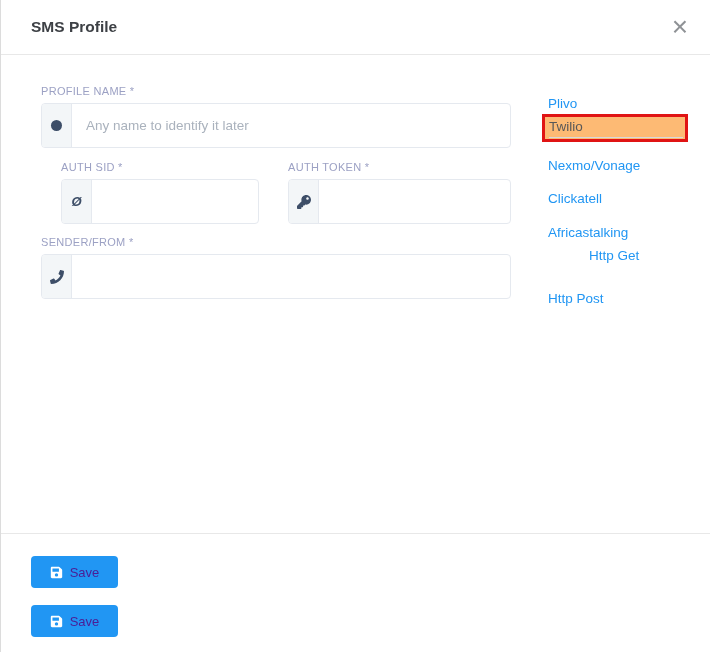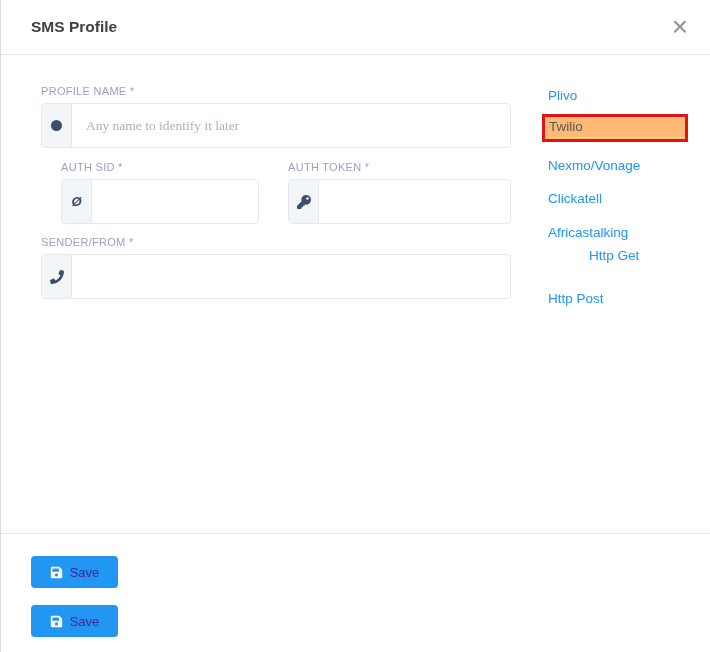--- a/index.html
+++ b/index.html
@@ -14,32 +14,32 @@
   .close-btn { position: absolute; right: 22px; top: 10px; font-size: 28px; font-weight: 300; color: #8f9296; cursor: pointer; line-height: 1.2; }
 
   
   .form-group { position: absolute; }
   .form-group label { display: block; font-size: 11px; color: #9ca1c4; letter-spacing: .3px; margin-bottom: 6px; white-space: nowrap; }
   .input-group { display: flex; height: 45px; border: 1px solid #e5e9ef; border-radius: 4px; background: #fff; overflow: hidden; }
   .input-addon { width: 30px; flex: 0 0 30px; background: #f3f6f8; border-right: 1px solid #e5e9ef; display: flex; align-items: center; justify-content: center; color: #3d4e68; }
   .input-addon svg { width: 14px; height: 14px; fill: #3d4e68; }
   .dot-icon { width: 11px; height: 11px; border-radius: 50%; background: #3d4e68; }
   .sid-glyph { font-size: 13px; font-style: italic; font-weight: bold; color: #3d4e68; }
-  .input-group input { flex: 1; border: none; outline: none; padding: 0 14px; font-size: 13.5px; color: #555; font-family: Liberation Serif, serif; background: transparent; }
+  .input-group input { flex: 1; border: none; outline: none; padding: 0 14px; font-size: 13.5px; color: #555; font-family: Liberation Sans, sans-serif; background: transparent; }
   .input-group input::placeholder { color: #aab2bd; }
 
   .g-profile { left: 40px; top: 85px;  width: 470px; }
   .g-sid     { left: 40px; top: 161px; width: 218px; padding-left: 20px; }
   .g-token   { left: 287px; top: 161px; width: 223px; }
   .g-sender  { left: 40px; top: 236px; width: 470px; }
 
   
   .providers { position: absolute; left: 533px; top: 0; width: 146px; height: 340px; }
   .provider { position: absolute; display: block; font-size: 13.5px; color: #2196f3; text-decoration: none; cursor: pointer; left: 14px; }
-  .provider:nth-child(1) { top: 88px; text-align: right; }
+  .provider:nth-child(1) { top: 96px; text-align: right; }
   .provider:nth-child(2) { top: 114px; }
   .provider:nth-child(3) { top: 158px; }
   .provider:nth-child(4) { top: 191px; }
   .provider:nth-child(5) { top: 225px; }
   .provider:nth-child(6) { top: 248px; margin-left: 41px; }
   .provider:nth-child(7) { top: 291px; }
   .provider.selected { left: 8px; width: 146px; height: 28px; background: #fdba74; border: 3px solid #e01414; color: #585858; padding-left: 4px; }
   .provider.selected .provider-label { display: block; line-height: 20px; border-bottom: 1px solid #d8d9db; margin-right: 2px; }
 
   

